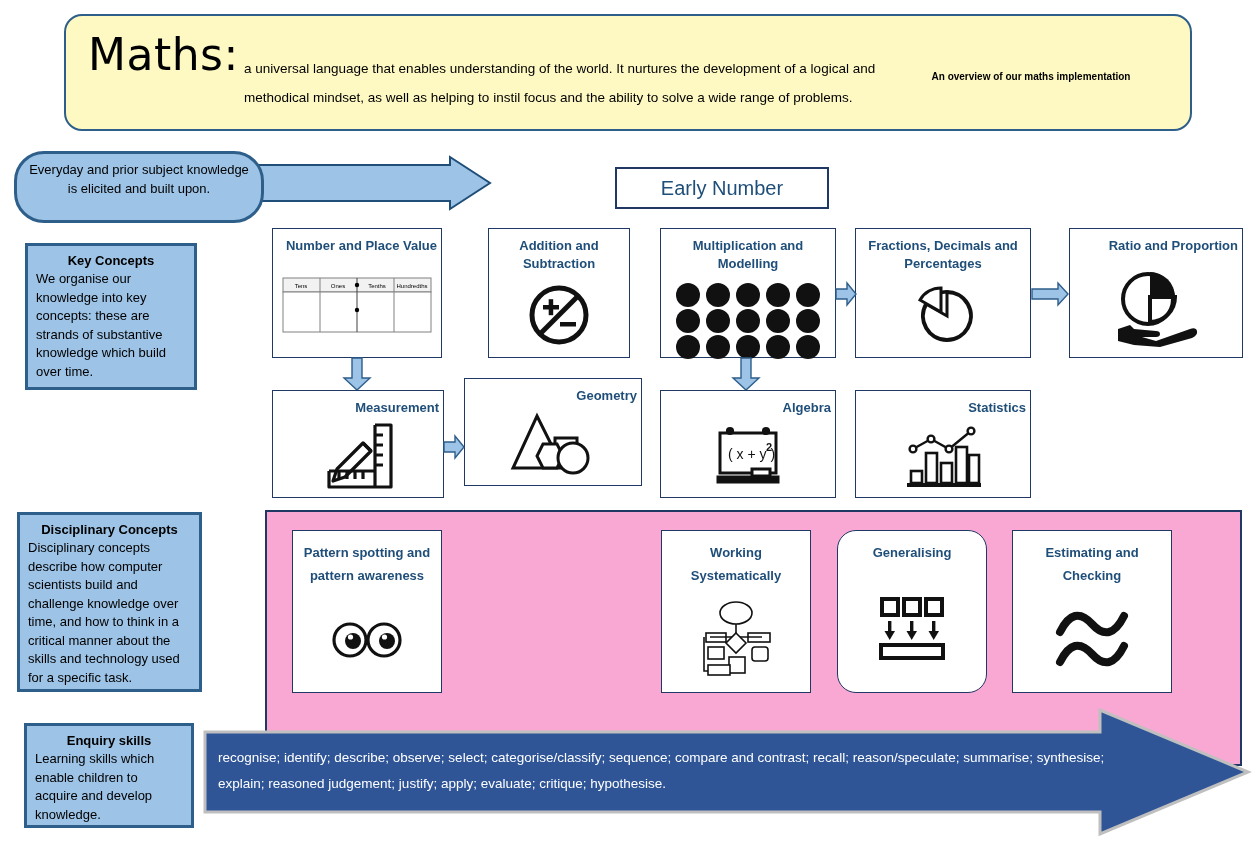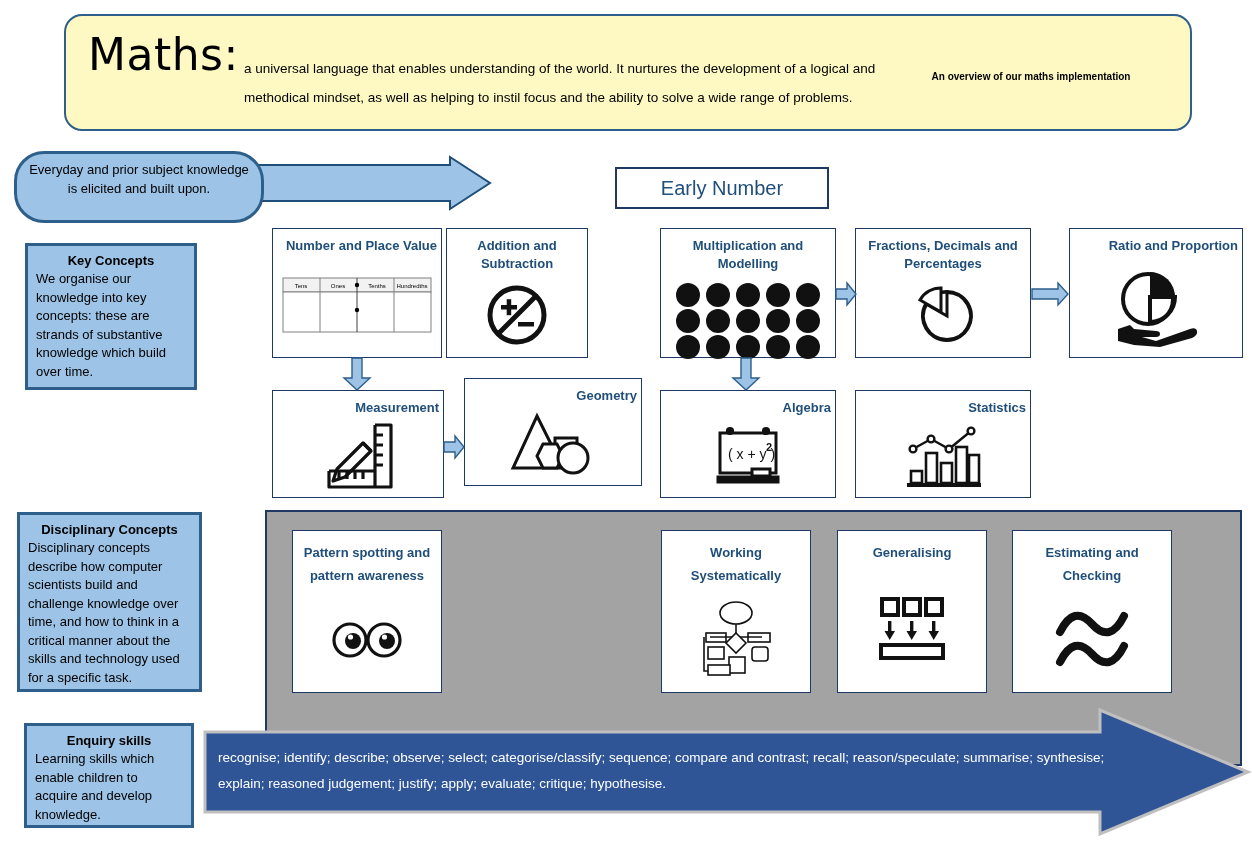--- a/index.html
+++ b/index.html
@@ -98,38 +98,38 @@
     margin-top:8px;
     padding:0 4px;
   }
   .card-icon{
     flex:1;display:flex;align-items:center;justify-content:center;
     width:100%;
   }
 
   
   #card-npv{left:272px;top:228px;width:170px;height:130px;}
-  #card-addsub{left:446px;top:228px;width:142px;height:130px;}
+  #card-addsub{left:488px;top:228px;width:142px;height:130px;}
   #card-muldiv{left:660px;top:228px;width:176px;height:130px;}
   #card-fdp{left:855px;top:228px;width:176px;height:130px;}
   #card-ratio{left:1069px;top:228px;width:174px;height:130px;}
 
   
   #card-measurement{left:272px;top:390px;width:172px;height:108px;}
   #card-geometry{left:464px;top:378px;width:178px;height:108px;}
   #card-algebra{left:660px;top:390px;width:176px;height:108px;}
   #card-statistics{left:855px;top:390px;width:176px;height:108px;}
 
   
   .conn{position:absolute;}
 
   
   #disciplinary-panel{
     left:265px;top:510px;width:977px;height:256px;
-    background:#a3a3a3;
+    background:#f9a8d4;
     border:2px solid #1F3864;
     box-sizing:border-box;
     padding-left:12px;
   }
   .dcard{
     position:absolute;top:18px;width:150px;height:163px;
     border:1.5px solid #1F3864;background:#ffffff;
     box-sizing:border-box;
     display:flex;flex-direction:column;align-items:center;
   }
@@ -396,21 +396,21 @@
           <rect x="12" y="46" width="16" height="12"></rect>
           <rect x="56" y="46" width="16" height="14" rx="3"></rect>
           <rect x="33" y="56" width="16" height="16"></rect>
           <path d="M8 36 L8 70 L34 70" fill="none"></path>
           <rect x="12" y="64" width="22" height="10"></rect>
         </g>
       </svg>
     </div>
   </div>
 
-  <div class="dcard" style="left:570px;">
+  <div class="dcard" style="left:570px;border-radius:19px;">
     <div class="card-title">Generalising</div>
     <div class="card-icon">
       <svg width="72" height="66" viewBox="0 0 72 66">
         <g stroke="#111" stroke-width="4" fill="#fff">
           <rect x="6" y="4" width="16" height="16"></rect>
           <rect x="28" y="4" width="16" height="16"></rect>
           <rect x="50" y="4" width="16" height="16"></rect>
         </g>
         <g fill="#111">
           <rect x="12" y="26" width="3.4" height="12"></rect>

